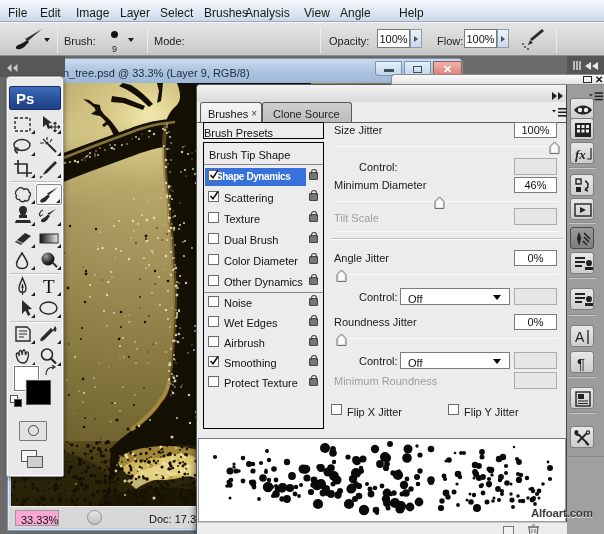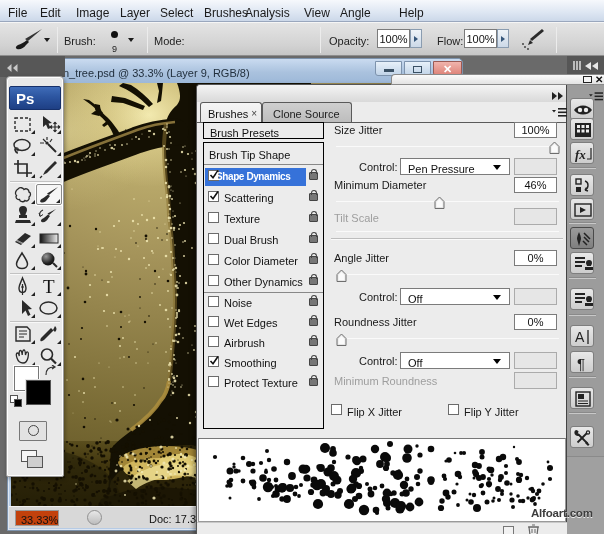--- a/index.html
+++ b/index.html
@@ -1024,21 +1024,21 @@
         <circle cx="100" cy="339" r="0.5"></circle>
         <circle cx="126" cy="266" r="0.8"></circle>
         <circle cx="145" cy="260" r="0.7"></circle>
         <circle cx="98" cy="284" r="0.5"></circle>
         <circle cx="109" cy="328" r="0.8"></circle>
         <circle cx="72" cy="319" r="0.7"></circle>
         <circle cx="56" cy="297" r="0.7"></circle>
       </g>
 </svg>
 <div id="statusbar">
-<div style="position:absolute;left:6px;top:3px;width:44px;height:16px;background:#c2410c;border:1px solid #9a9a9a">
+<div style="position:absolute;left:6px;top:3px;width:44px;height:16px;background:#f9a8d4;border:1px solid #9a9a9a">
         <span style="position:absolute;left:5px;top:3px;font-size:11px;color:#111">33.33%</span>
       </div>
 <div style="position:absolute;left:78px;top:3px;width:15px;height:15px;border-radius:50%;background:linear-gradient(#e8e8e8,#bdbdbd);border:1px solid #909090"></div>
 <span style="position:absolute;left:140px;top:6px;font-size:11px;color:#111;white-space:nowrap">Doc: 17.3M/17.3M</span>
 </div>
 </div>
 <div class="abs" style="left:0;top:56px;width:65px;height:21px;background:#575757"></div>
 <svg class="abs" style="left:7px;top:64px" width="11" height="8" viewBox="0 0 11 8">
     <path d="M4.5 0 L4.5 8 L0 4 Z M10.5 0 L10.5 8 L6 4 Z" fill="#c9c9c9"></path>
   </svg>
@@ -1245,21 +1245,21 @@
       <span style="position:absolute;left:10px;top:5px;color:#222">Clone Source</span>
     </div>
 <div id="tabline"></div>
 <svg class="abs" style="left:355px;top:23px" width="15" height="9" viewBox="0 0 15 9">
       <path d="M0 2 L4 2 L2 4.5 Z" fill="#222"></path>
       <rect x="6" y="0" width="9" height="1.6" fill="#222"></rect>
       <rect x="6" y="3.5" width="9" height="1.6" fill="#222"></rect>
       <rect x="6" y="7" width="9" height="1.6" fill="#222"></rect>
     </svg>
 <div class="abs" style="left:6px;top:37px;width:121px;height:17px;border:1px solid #000;background:#ececec">
-      <span style="position:absolute;left:6px;top:4px;font-size:11px;color:#111">Brush Presets</span>
+      <span style="position:absolute;left:0;top:4px;font-size:11px;color:#111">Brush Presets</span>
     </div>
 <div class="abs" style="left:6px;top:57px;width:121px;height:287px;border:1px solid #000;background:#ececec;overflow:hidden">
 <span style="position:absolute;left:5px;top:6px;font-size:11px;color:#111;white-space:nowrap">Brush Tip Shape</span>
 <div style="position:absolute;left:0;top:21px;width:121px;height:1px;background:#888"></div>
 <div style="position:absolute;left:1px;top:25px;width:101px;height:18px;background:#3672d9"></div>
       <div class="cb" style="left:4px;top:27px"></div>
       <svg style="position:absolute;left:4px;top:26px" width="12" height="12" viewBox="0 0 12 12">
         <path d="M2.5 6 L5 8.8 L10 1.5" fill="none" stroke="#111" stroke-width="1.6"></path>
       </svg>
       <span style="position:absolute;left:12px;top:28px;color:#fff;font-weight:bold;font-size:10px;letter-spacing:-0.4px;white-space:nowrap">Shape Dynamics</span>
@@ -1305,24 +1305,20 @@
 <span class="rlabel" style="left:137px;top:39px">Size Jitter</span>
 <div class="wbox" style="left:317px;top:37px;line-height:15px">100%</div>
 <div class="track" style="left:139px;top:61px;width:223px"></div>
     <div class="thumb" style="left:352px;top:56px">
       <svg width="11" height="14" viewBox="0 0 11 14" style="position:absolute;left:0;top:0">
         <polygon points="1,5.5 5.5,1 10,5.5 10,12.5 1,12.5" fill="#e6e6e6" stroke="#6e6e6e" stroke-width="1"></polygon>
         <polygon points="2.5,6 5.5,3 8.5,6 8.5,11 2.5,11" fill="#fbfbfb"></polygon>
       </svg>
     </div>
 <span class="rlabel" style="left:162px;top:76px">Control:</span>
-<div class="dd" style="left:203px;top:73px;width:110px">
-      <span style="position:absolute;left:7px;top:4px">Pen Pressure</span>
-      <div style="position:absolute;right:8px;top:6px;width:0;height:0;border-left:4.5px solid transparent;border-right:4.5px solid transparent;border-top:5px solid #000"></div>
-    </div>
 <div class="gbox" style="left:317px;top:73px"></div>
 <span class="rlabel" style="left:137px;top:94px">Minimum Diameter</span>
 <div class="wbox" style="left:317px;top:92px;line-height:15px">46%</div>
 <div class="track" style="left:139px;top:116px;width:223px"></div>
     <div class="thumb" style="left:237px;top:111px">
       <svg width="11" height="14" viewBox="0 0 11 14" style="position:absolute;left:0;top:0">
         <polygon points="1,5.5 5.5,1 10,5.5 10,12.5 1,12.5" fill="#e6e6e6" stroke="#6e6e6e" stroke-width="1"></polygon>
         <polygon points="2.5,6 5.5,3 8.5,6 8.5,11 2.5,11" fill="#fbfbfb"></polygon>
       </svg>
     </div>

